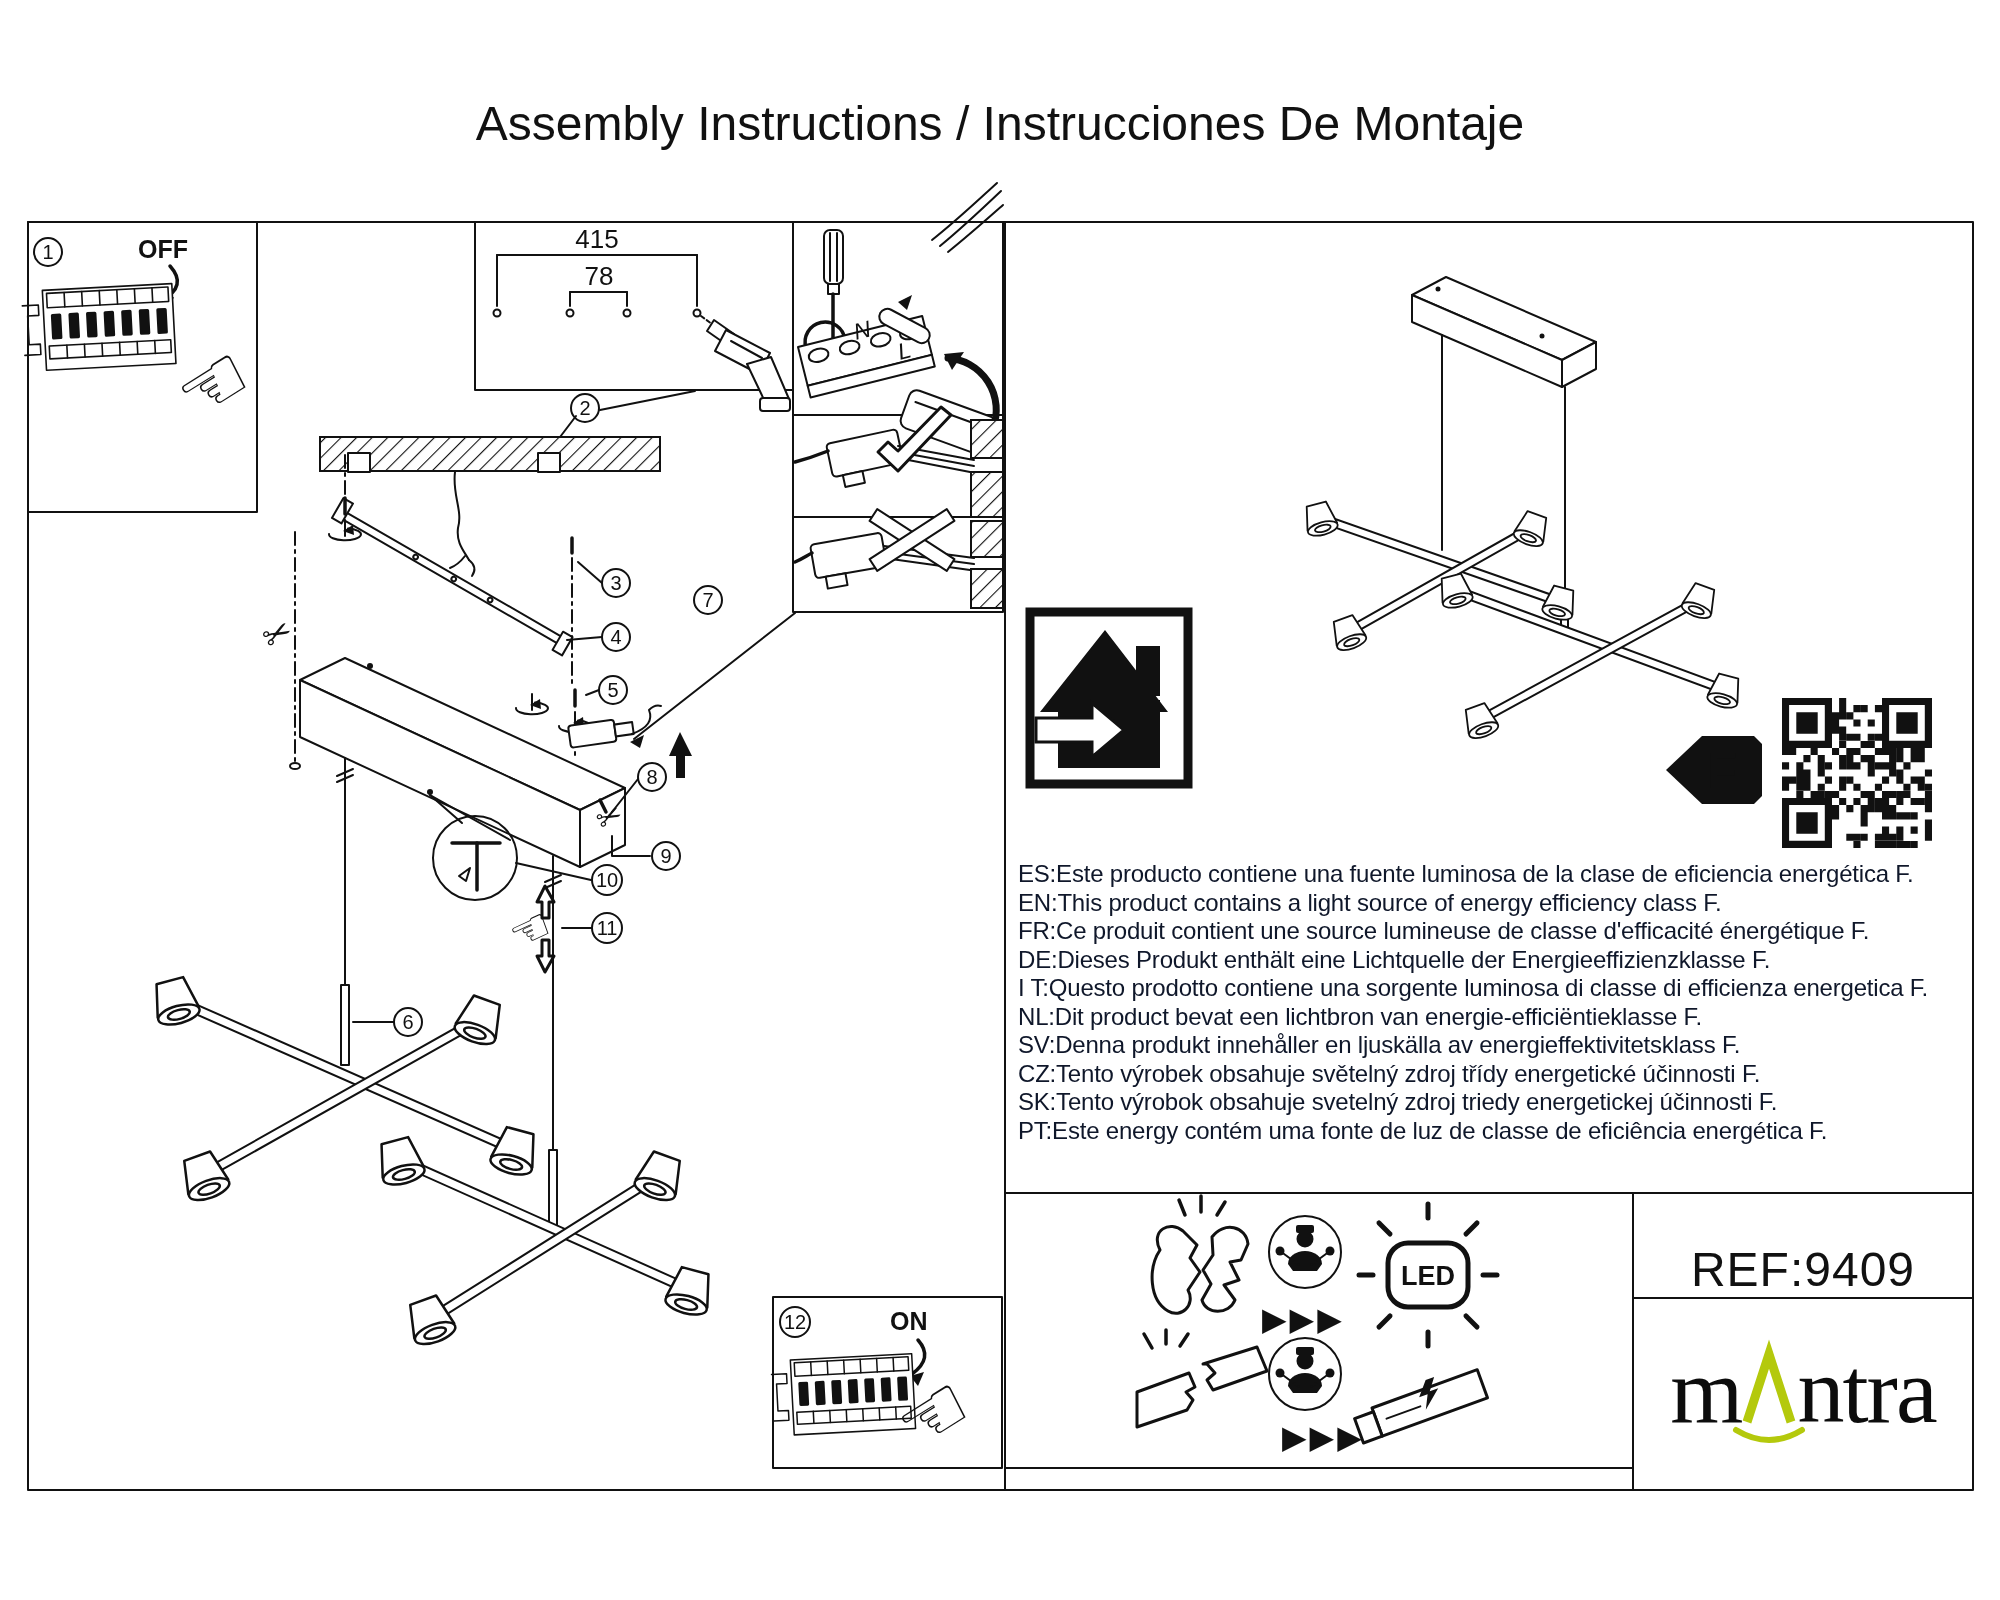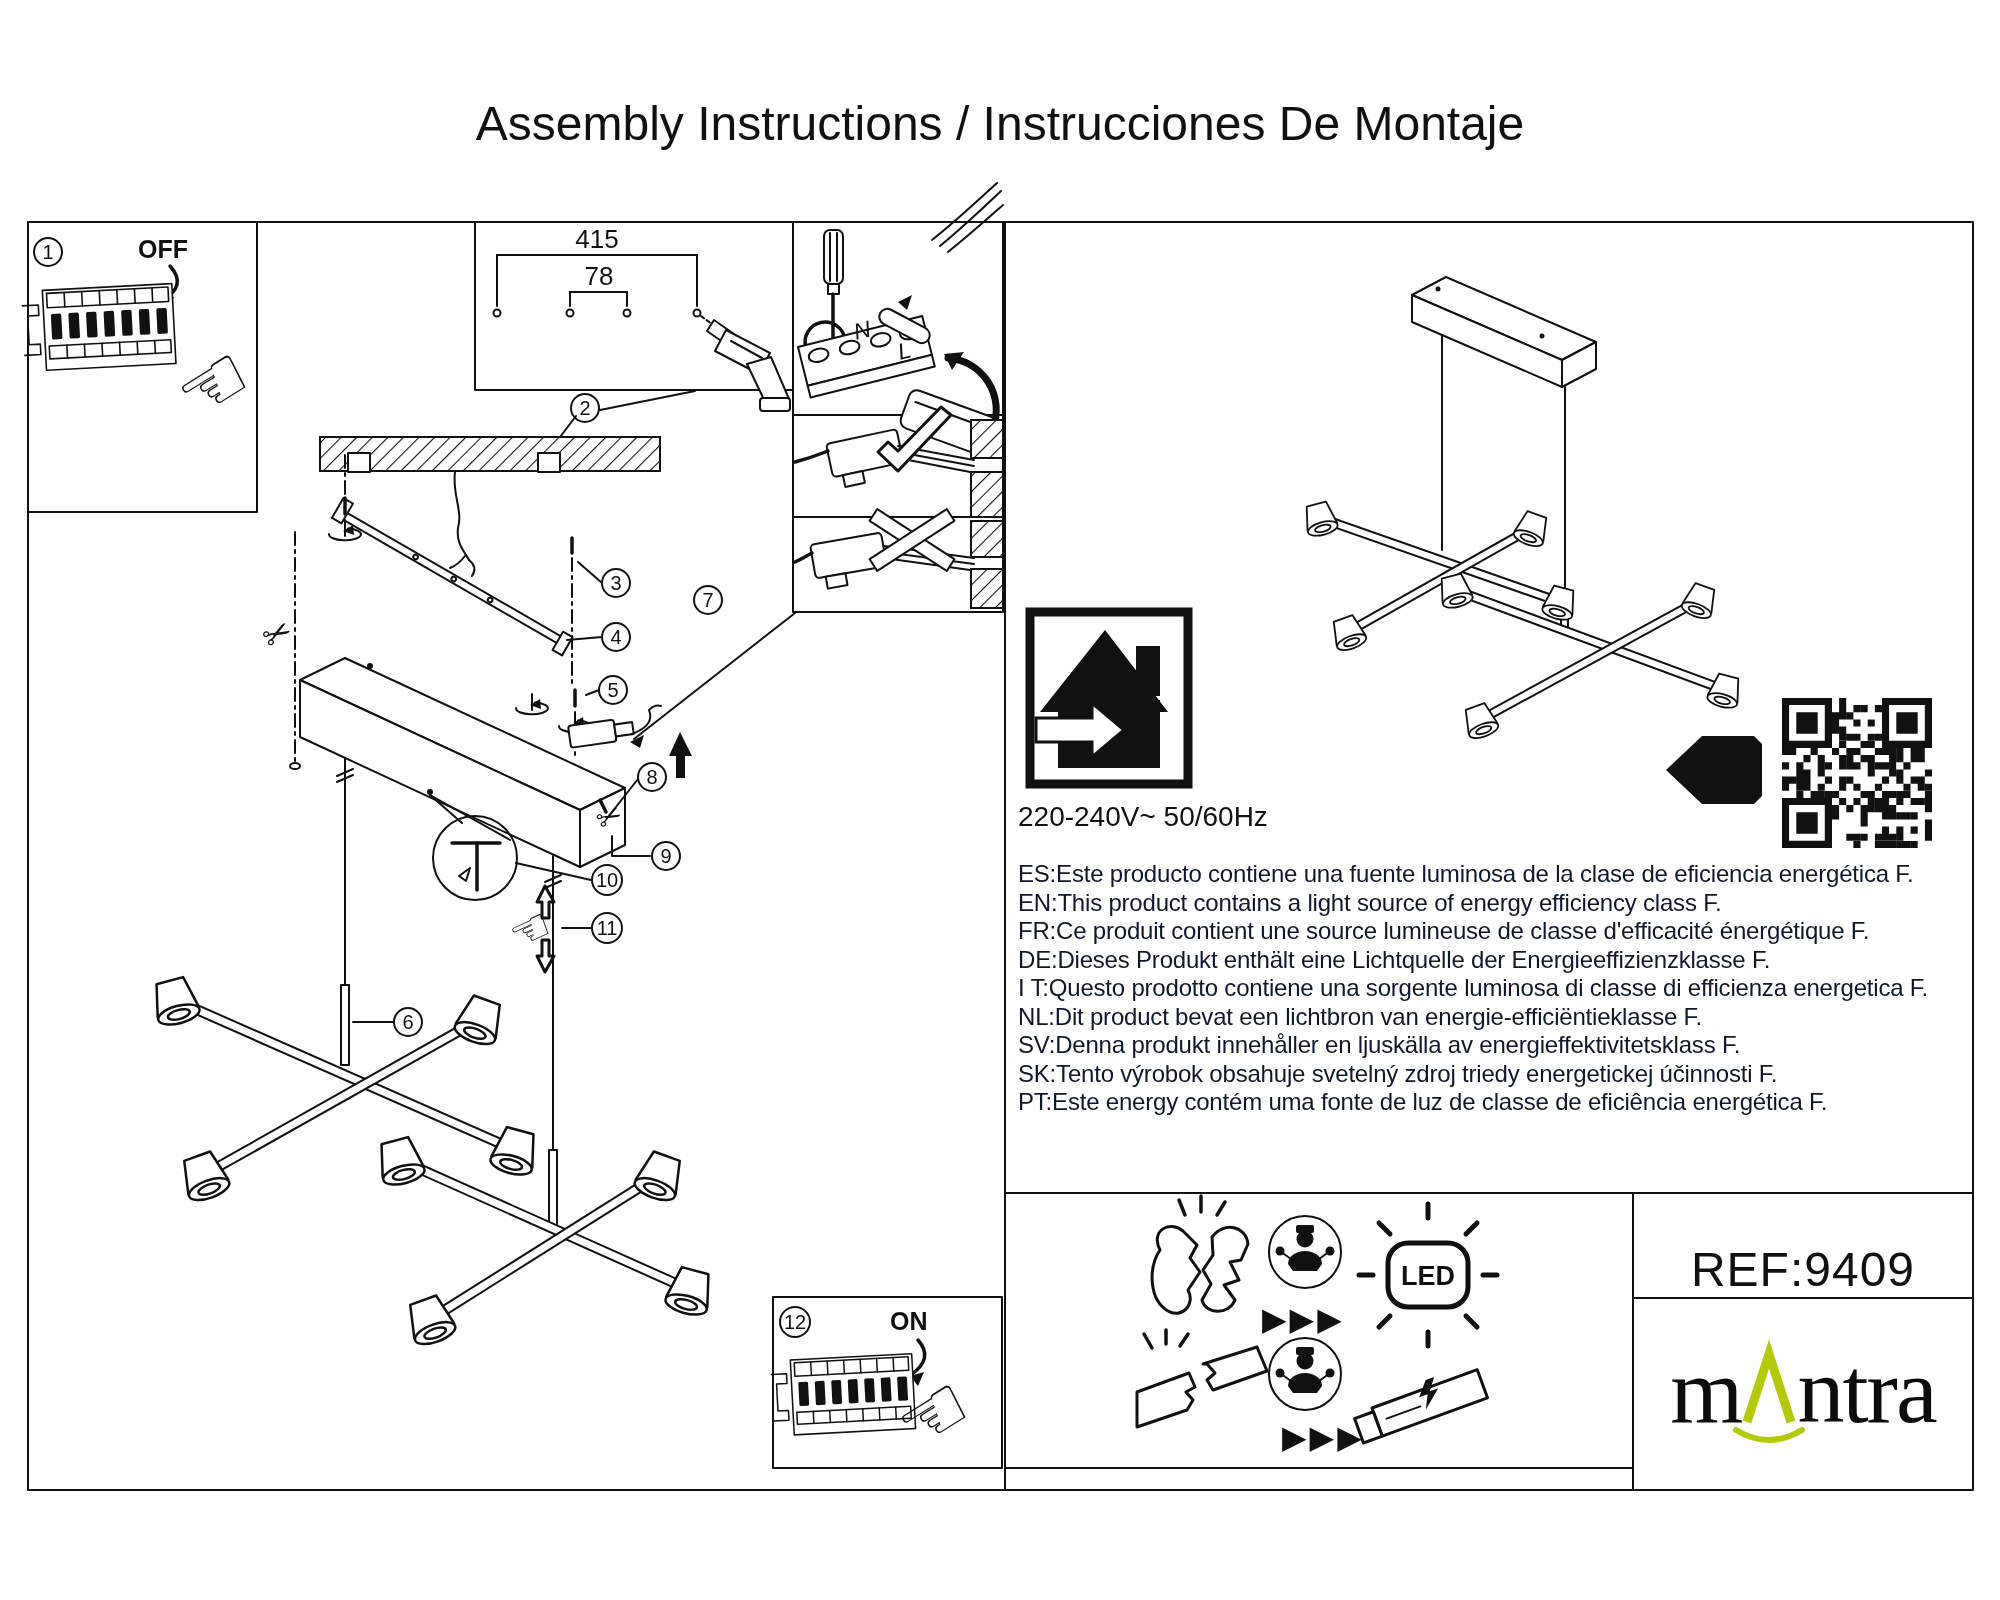--- a/index.html
+++ b/index.html
@@ -449,31 +449,31 @@
         <rect class="fw3" x="0" y="0" width="112" height="30"></rect>
         <rect class="fw3" x="-20" y="4" width="20" height="26"></rect>
         <path class="fb" d="M60,-8 l-12,14 h9 l-7,14 l19,-16 h-9 l9,-12 z"></path>
         <line class="ln" x1="10" y1="15" x2="46" y2="15"></line>
       </g>
     </g>
   </svg>
 
   
   <div class="specs">
-    <div>220-240V~  50/60Hz</div>
   </div>
 
   <div class="langs">
     <div>ES:Este producto contiene una fuente luminosa de la clase de eficiencia energética F.</div>
     <div>EN:This product contains a light source of energy efficiency class F.</div>
     <div>FR:Ce produit contient une source lumineuse de classe d'efficacité énergétique F.</div>
     <div>DE:Dieses Produkt enthält eine Lichtquelle der Energieeffizienzklasse F.</div>
     <div>I T:Questo prodotto contiene una sorgente luminosa di classe di efficienza energetica F.</div>
     <div>NL:Dit product bevat een lichtbron van energie-efficiëntieklasse F.</div>
     <div>SV:Denna produkt innehåller en ljuskälla av energieffektivitetsklass F.</div>
+    <div>CZ:Tento výrobek obsahuje světelný zdroj třídy energetické účinnosti F.</div>
     <div>SK:Tento výrobok obsahuje svetelný zdroj triedy energetickej účinnosti F.</div>
     <div>PT:Este energy contém uma fonte de luz de classe de eficiência energética F.</div>
   </div>
 
   <div class="ref">REF:9409</div>
 
   <div class="brand">
     <span>m</span>
     <svg class="caret-svg" width="54" height="72">
       <polyline points="5,72 27,4 49,72" fill="none" stroke="var(--brand-green,#b4c90c)" stroke-width="9"></polyline>

